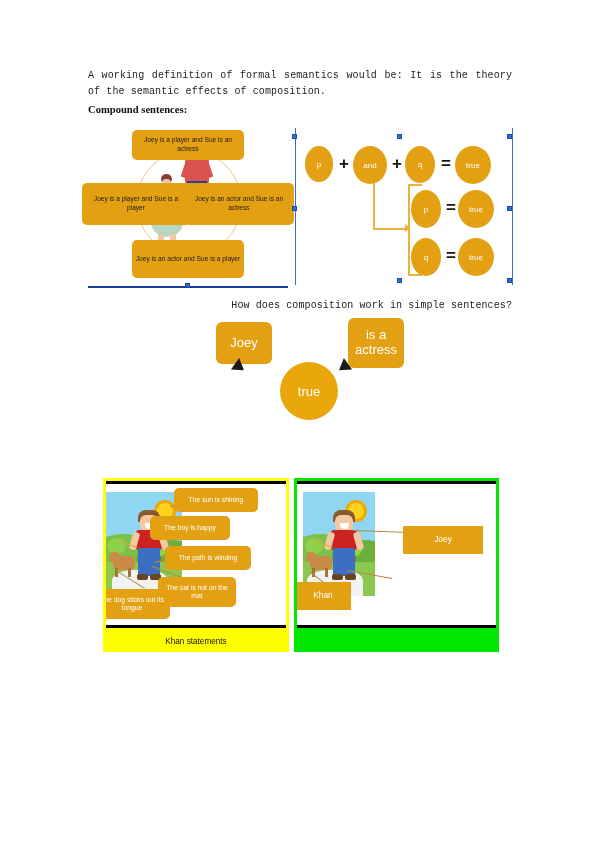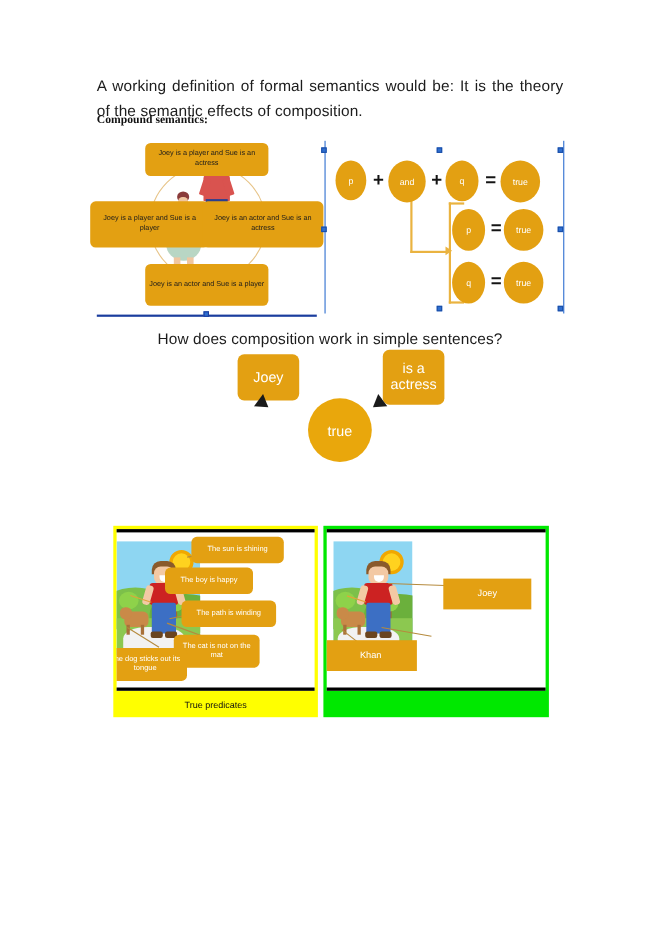--- a/index.html
+++ b/index.html
@@ -19,28 +19,28 @@
     position: absolute;
     inset: 0;
     background: #fff;
   }
 
   
   .para {
     position: absolute;
     left: 88px;
     width: 424px;
-    font-family: Liberation Sans, sans-serif;
-    font-size: 14px;
+    font-family: Liberation Mono, monospace;
+    font-size: 10px;
     line-height: 1.55;
     text-align: justify;
     color: #1c1c1c;
     letter-spacing: .1px;
   }
-  .para.nojust { text-align: center; }
+  .para.nojust { text-align: right; }
   .para b { font-weight: bold; }
   .heading {
     position: absolute;
     left: 88px;
     font-family: "Liberation Serif", serif;
     font-size: 10.6px;
     font-weight: bold;
     color: #111;
   }
   .rounded { border-radius: 5px; }
@@ -261,21 +261,21 @@
     transform-origin: 0 0;
   }
 </style>
 </head>
 <body>
 
 <div class="page">
 
   <div class="para" id="para1" style="top:68px;">A working definition of formal semantics would be: It is the theory of the semantic effects of composition.</div>
 
-  <div class="heading" style="top:104px;">Compound semantics:</div>
+  <div class="heading" style="top:104px;">Compound sentences:</div>
 
   <div id="fig1">
 
     <div id="fig1-left">
       <div class="ring"></div>
 
       <div class="person" style="left:92px; top:18px; width:34px; height:66px;">
         <div class="p-head" style="left:12px; top:0; width:10px; height:11px; background:#2b2b2b;"></div>
         <div class="p-head" style="left:13px; top:7px; width:8px; height:7px; background:#e8b894; border-radius:40%;"></div>
         <div class="p-body" style="left:5px; top:13px; width:24px; height:24px; background:#d9534f;"></div>
@@ -397,21 +397,21 @@
         <div class="leader" style="left:48px; top:78px; width:64px; transform:rotate(-12deg);"></div>
         <div class="leader" style="left:46px; top:82px; width:62px; transform:rotate(20deg);"></div>
         <div class="leader" style="left:10px; top:86px; width:34px; transform:rotate(32deg);"></div>
 
         <div class="lbl rounded" style="left:68px;  top:4px;  width:84px; height:24px; font-size:6.8px;">The sun is shining</div>
         <div class="lbl rounded" style="left:44px;  top:32px; width:80px; height:24px; font-size:6.8px;">The boy is happy</div>
         <div class="lbl rounded" style="left:59px;  top:62px; width:86px; height:24px; font-size:6.8px;">The path is winding</div>
         <div class="lbl rounded" style="left:52px;  top:93px; width:78px; height:30px; font-size:6.8px;">The cat is not on the mat</div>
         <div class="lbl rounded" style="left:-12px; top:105px; width:76px; height:30px; font-size:6.8px;">The dog sticks out its tongue</div>
       </div>
-      <div class="panel-caption">True predicates</div>
+      <div class="panel-caption">Khan statements</div>
     </div>
 
     <div class="panel" id="panel-ind">
       <div class="panel-inner">
 
         <div class="scene" style="left:6px; top:8px; width:72px; height:104px;">
           <div class="sky"></div>
           <div class="sun" style="right:8px; top:8px; width:16px; height:16px;"></div>
           <div class="hill" style="left:-14px; top:42px; width:62px; height:38px;"></div>
           <div class="hill2" style="left:28px;  top:48px; width:64px; height:36px;"></div>
@@ -435,18 +435,18 @@
           <div style="position:absolute; left:9px;  top:76px; width:3px; height:9px; background:#a87038;"></div>
           <div style="position:absolute; left:22px; top:76px; width:3px; height:9px; background:#a87038;"></div>
           <div style="position:absolute; left:12px; top:52px; width:18px; height:1px; background:#e0a43a; transform:rotate(18deg);"></div>
         </div>
 
         <div class="leader" style="left:56px; top:46px; width:58px; transform:rotate(2deg);"></div>
         <div class="leader" style="left:50px; top:86px; width:46px; transform:rotate(10deg);"></div>
         <div class="leader" style="left:14px; top:88px; width:34px; transform:rotate(38deg);"></div>
 
         <div class="lbl" style="left:106px; top:42px; width:80px; height:28px; font-size:8.4px;">Joey</div>
-        <div class="lbl" style="left:-2px;  top:98px; width:84px; height:28px; font-size:8.4px;">Khan</div>
+        <div class="lbl" style="left:-2px;  top:98px; width:56px; height:28px; font-size:8.4px;">Khan</div>
       </div>
     </div>
   </div>
 
 </div>
 
 </body></html>

